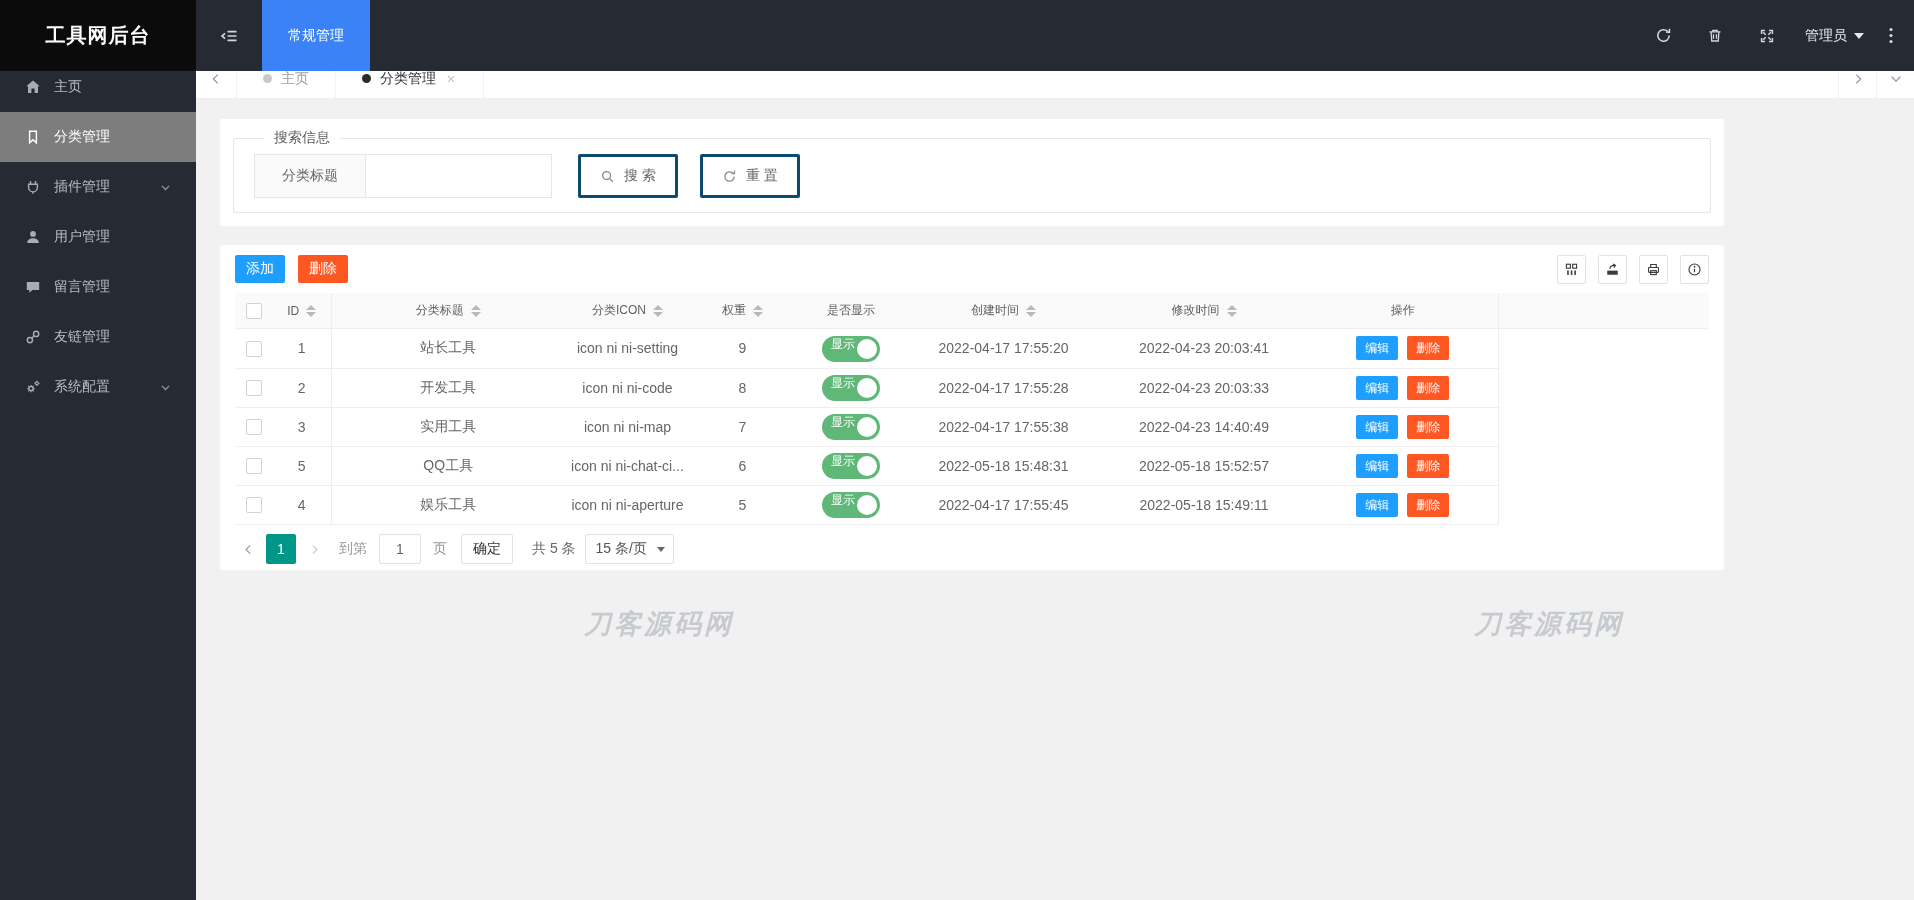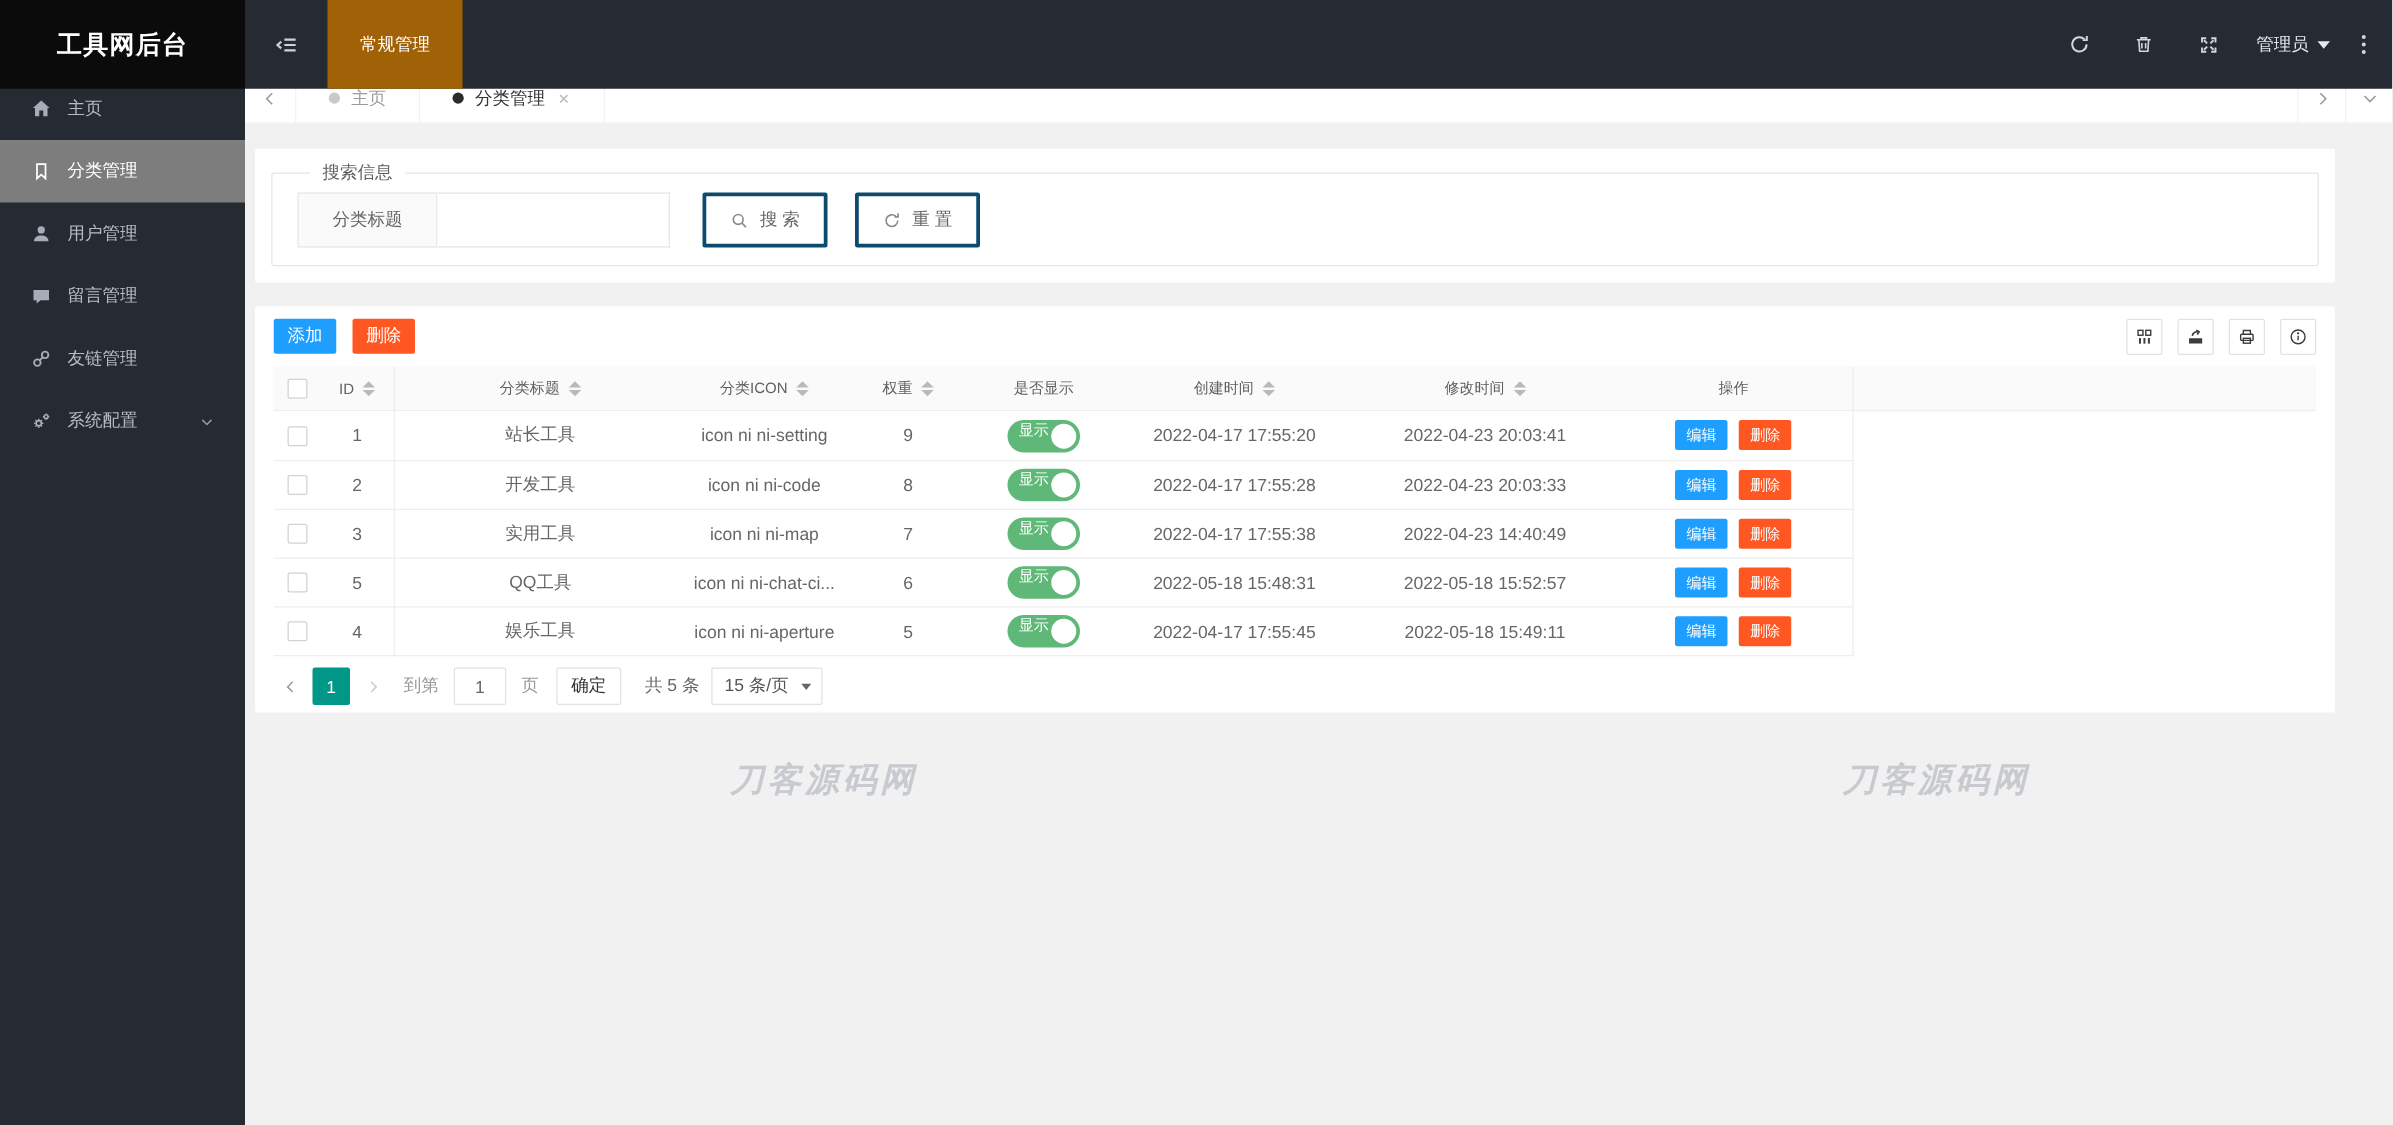--- a/index.html
+++ b/index.html
@@ -4,21 +4,21 @@
 <style>
   * { margin:0; padding:0; box-sizing:border-box; }
   html,body { background:#e9e9e9; }
   body { font-family:"Liberation Sans","DejaVu Sans",sans-serif; }
   .app { position:relative; width:1914px; height:900px; background:#f1f1f1; overflow:hidden; }
 
   
   .topbar { position:absolute; top:0; left:0; right:0; height:71px; background:#262b33; display:flex; align-items:stretch; z-index:5; }
   .logo { width:196px; background:#0b0b0b; color:#fff; font-size:20px; font-weight:bold; display:flex; align-items:center; justify-content:center; letter-spacing:1px; }
   .hamburger { width:66px; display:flex; align-items:center; justify-content:center; color:#cfd3da; cursor:pointer; }
-  .top-tab { background:#a16207; color:#fff; padding:0 26px; display:flex; align-items:center; font-size:14px; cursor:pointer; }
+  .top-tab { background:#3b82f6; color:#fff; padding:0 26px; display:flex; align-items:center; font-size:14px; cursor:pointer; }
   .top-right { margin-left:auto; display:flex; align-items:center; padding-right:8px; color:#d3d6dd; }
   .tb-icon { width:52px; height:59px; display:flex; align-items:center; justify-content:center; cursor:pointer; }
   .tb-admin { display:flex; align-items:center; gap:7px; padding:0 12px; font-size:14px; color:#e6e8ec; cursor:pointer; height:59px; }
   .caret-down { width:0; height:0; border-left:5px solid transparent; border-right:5px solid transparent; border-top:6px solid currentColor; display:inline-block; }
 
   
   .tabbar { position:absolute; top:59px; left:196px; right:0; height:40px; background:#fff; border-bottom:1px solid #efefef; display:flex; align-items:stretch; z-index:4; }
   .tab-nav-btn { width:41px; display:flex; align-items:center; justify-content:center; color:#9a9a9a; border-right:1px solid #f2f2f2; cursor:pointer; }
   .tab-item { display:flex; align-items:center; gap:9px; padding:0 26px; font-size:14px; border-right:1px solid #f2f2f2; cursor:pointer; }
   .tab-item .dot { width:9px; height:9px; border-radius:50%; background:#c9c9c9; }
@@ -32,21 +32,21 @@
   
   .sidebar { position:absolute; top:59px; left:0; width:196px; bottom:0; background:#262b33; padding-top:3px; z-index:4; }
   .side-item { height:50px; display:flex; align-items:center; gap:13px; padding:0 24px; color:#b7bbc4; font-size:14px; cursor:pointer; }
   .side-item .s-icon { display:flex; width:17px; justify-content:center; color:#a7acb6; }
   .side-item.active { background:#7d7d7d; color:#fff; }
   .side-item.active .s-icon { color:#fff; }
   .side-chevron { margin-left:auto; color:#9599a2; display:flex; }
 
   
   .content { position:absolute; top:99px; left:196px; right:0; bottom:0; background:#f1f1f1; }
-  .card { position:absolute; left:8px; width:1664px; background:#fff; border-radius:2px; }
+  .card { position:absolute; left:24px; width:1504px; background:#fff; border-radius:2px; }
 
   
   .search-card { top:20px; height:107px; padding:10px 13px; }
   .search-fieldset { border:1px solid #e6e6e6; border-radius:2px; height:84px; padding:0 0 0 20px; }
   .search-fieldset legend { font-size:14px; color:#5f5f5f; padding:0 10px; margin-left:10px; }
   .search-row { display:flex; align-items:center; margin-top:7px; }
   .fld-label { width:112px; height:44px; background:#fafafa; border:1px solid #e6e6e6; display:flex; align-items:center; justify-content:center; color:#666; font-size:14px; }
   .fld-input { width:186px; height:44px; border:1px solid #e6e6e6; border-left:none; font-size:14px; color:#666; padding:0 10px; outline:none; }
   .btn-plain { height:44px; border:3px solid #0c4a6e; background:#fff; border-radius:2px; color:#666; font-size:14px; display:flex; align-items:center; gap:9px; padding:0 19px; cursor:pointer; }
   .btn-plain .b-icon { color:#8a8a8a; display:flex; }
@@ -220,20 +220,36 @@
       </span>
       <span>主页</span>
     </div>
     <div class="side-item active">
       <span class="s-icon">
         <svg width="16" height="16" viewBox="0 0 16 16">
             <path d="M4.6 2.2h6.8v11.6L8 10.7l-3.4 3.1Z" fill="none" stroke="currentColor" stroke-width="1.4"></path>
           </svg>
       </span>
       <span>分类管理</span>
+    </div>
+    <div class="side-item">
+      <span class="s-icon">
+        <svg width="16" height="16" viewBox="0 0 16 16">
+            <g fill="none" stroke="currentColor" stroke-width="1.4">
+              <path d="M5.5 2v3.2M10.5 2v3.2M3.6 5.2h8.8v3.3a4.4 4.4 0 0 1-8.8 0Z"></path>
+              <path d="M8 13v1.8"></path>
+            </g>
+          </svg>
+      </span>
+      <span>插件管理</span>
+      <span class="side-chevron">
+        <svg width="13" height="13" viewBox="0 0 16 16">
+            <path d="M3.5 6l4.5 4.5L12.5 6" fill="none" stroke="currentColor" stroke-width="1.5"></path>
+          </svg>
+      </span>
     </div>
     <div class="side-item">
       <span class="s-icon">
         <svg width="16" height="16" viewBox="0 0 16 16">
             <g fill="currentColor">
               <circle cx="8" cy="4.9" r="2.9"></circle>
               <path d="M2.2 14c0-3.1 2.6-4.7 5.8-4.7s5.8 1.6 5.8 4.7Z"></path>
             </g>
           </svg>
       </span>

